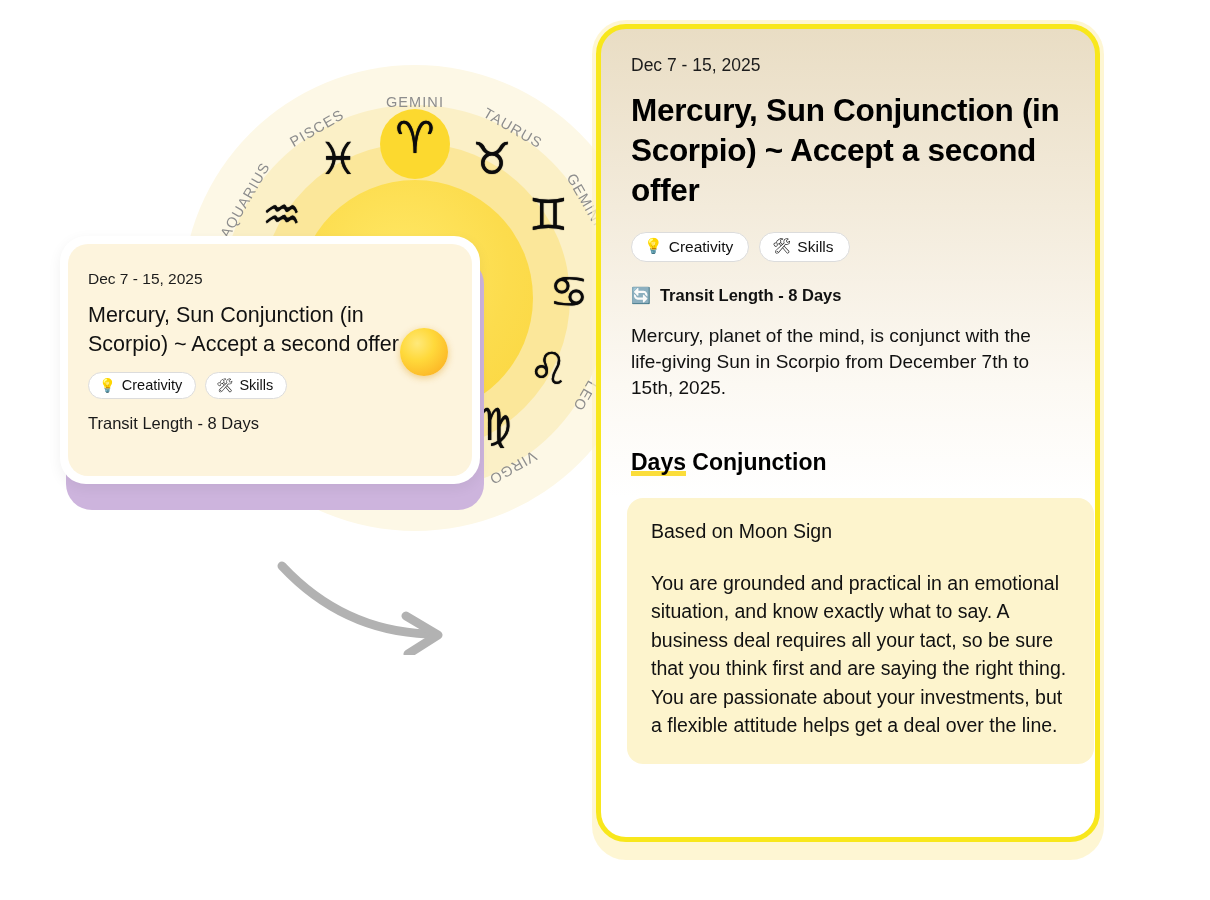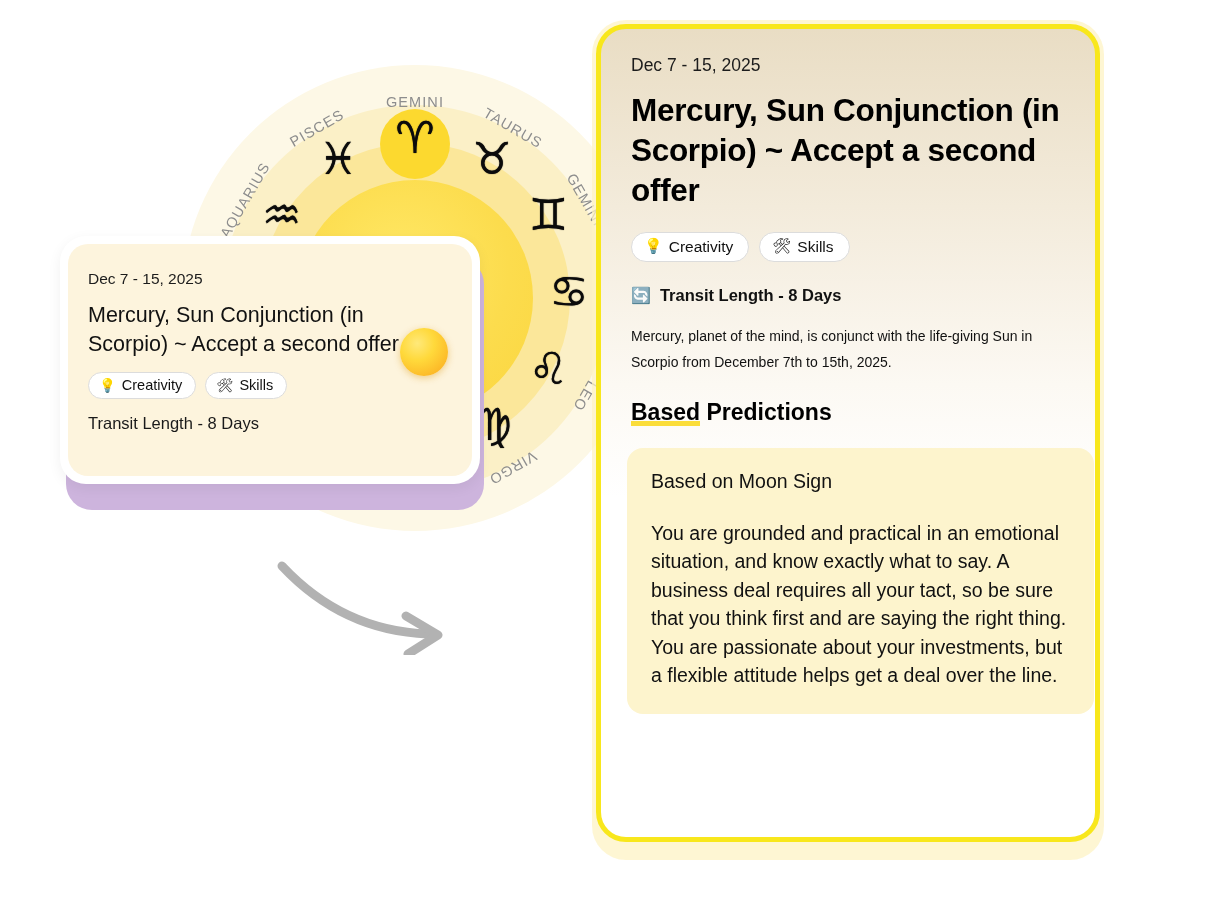--- a/index.html
+++ b/index.html
@@ -211,24 +211,24 @@
     display: flex;
     align-items: center;
     gap: 9px;
     font-size: 16.5px;
     font-weight: 700;
     color: #111111;
     margin-bottom: 18px;
   }
   .rp-transit .glyph { font-family: "DejaVu Sans", sans-serif; font-size: 16px; }
   .rp-body {
-    font-size: 14px;
+    font-size: 19px;
     line-height: 26px;
     color: #111111;
-    margin-bottom: 24px;
+    margin-bottom: 48px;
   }
   .rp-section-heading {
     font-size: 23px;
     font-weight: 700;
     color: #000000;
     margin-bottom: 22px;
     display: inline-block;
   }
   .hl-underline {
     background-image: linear-gradient(#fbdd3a, #fbdd3a);
@@ -340,21 +340,21 @@
     </div>
 
     <div class="rp-transit">
       <span class="glyph">🔄</span>
       <span>Transit Length - 8 Days</span>
     </div>
 
     <div class="rp-body">Mercury, planet of the mind, is conjunct with the life-giving Sun in Scorpio from December 7th to 15th, 2025.</div>
 
     <div class="rp-section-heading">
-      <span class="hl-underline">Based</span><span> Predictions</span>
+      <span class="hl-underline">Days</span><span> Conjunction</span>
     </div>
 
     <div class="pred-box">
       <div class="pred-label">Based on Moon Sign</div>
       <div class="pred-text">You are grounded and practical in an emotional situation, and know exactly what to say. A business deal requires all your tact, so be sure that you think first and are saying the right thing. You are passionate about your investments, but a flexible attitude helps get a deal over the line.</div>
     </div>
 
   </div>
 </div>
 

